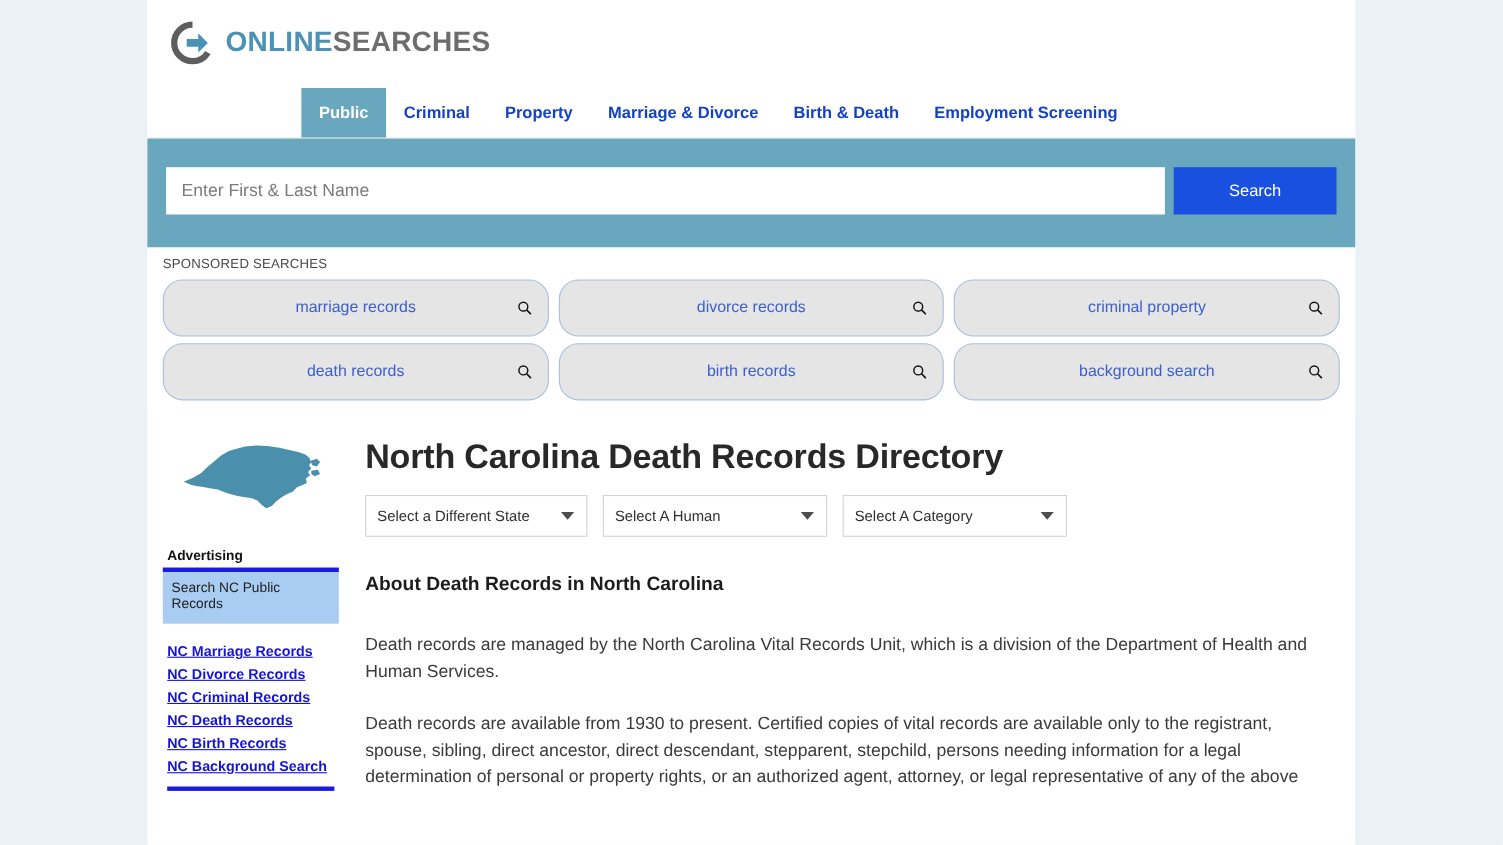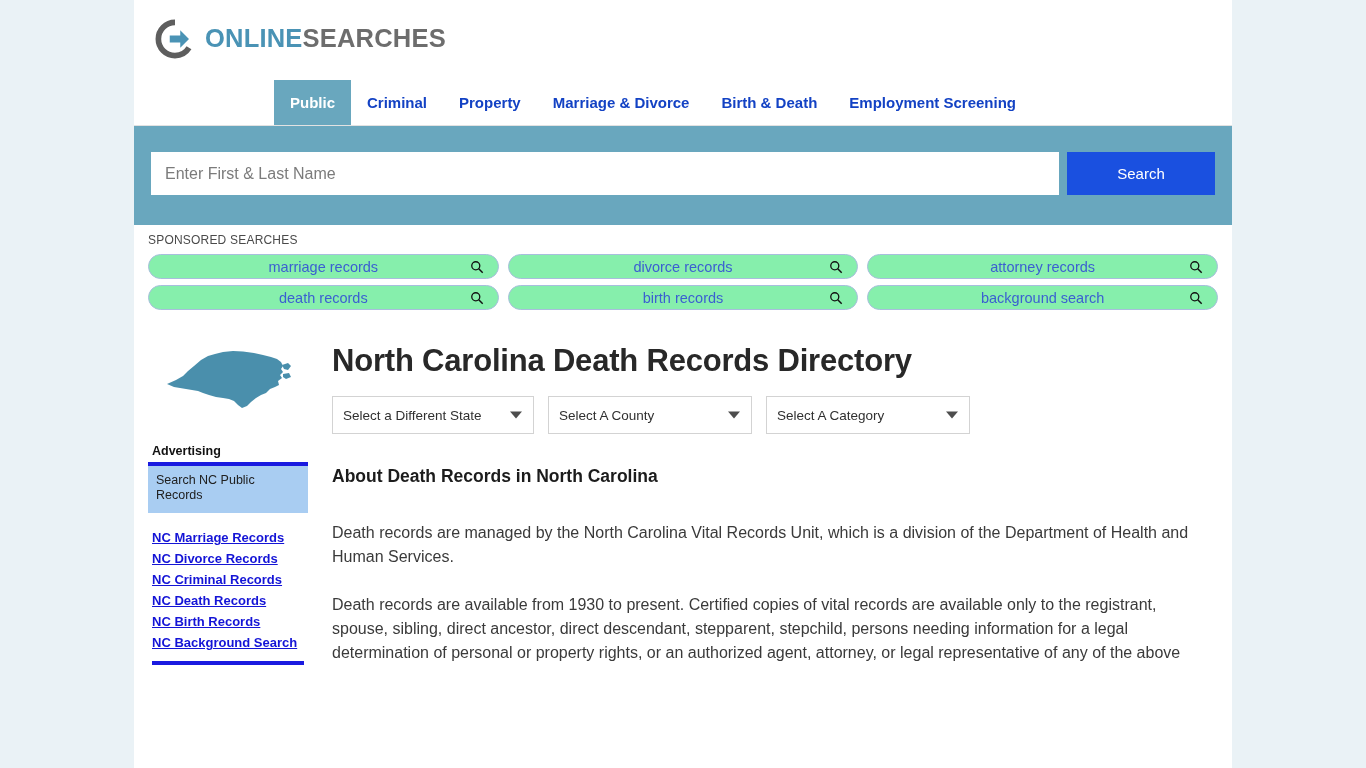--- a/index.html
+++ b/index.html
@@ -115,27 +115,27 @@
     letter-spacing: .2px;
     margin-bottom: 7px;
   }
   .chip-grid {
     display: grid;
     grid-template-columns: repeat(3, 1fr);
     gap: 6px 9px;
   }
   .chip {
     position: relative;
-    height: 25px;
+    height: 52px;
     border: 1px solid #a8bedd;
     border-radius: 18px;
     display: flex;
     align-items: center;
     justify-content: center;
-    background: #86efac;
+    background: #e5e5e5;
     cursor: pointer;
   }
   .chip-text {
     font-size: 14.5px;
     color: #3b5fd1;
   }
   .chip-icon {
     position: absolute;
     right: 14px; top: 50%;
     transform: translateY(-50%);
@@ -297,21 +297,21 @@
 
       <div class="chip">
         <span class="chip-text">divorce records</span>
         <svg class="chip-icon" viewBox="0 0 16 16">
             <circle cx="6.6" cy="6.6" r="4.6" fill="none" stroke="#111" stroke-width="1.5"></circle>
             <line x1="10" y1="10" x2="14.5" y2="14.5" stroke="#111" stroke-width="1.7"></line>
           </svg>
       </div>
 
       <div class="chip">
-        <span class="chip-text">attorney records</span>
+        <span class="chip-text">criminal property</span>
         <svg class="chip-icon" viewBox="0 0 16 16">
             <circle cx="6.6" cy="6.6" r="4.6" fill="none" stroke="#111" stroke-width="1.5"></circle>
             <line x1="10" y1="10" x2="14.5" y2="14.5" stroke="#111" stroke-width="1.7"></line>
           </svg>
       </div>
 
       <div class="chip">
         <span class="chip-text">death records</span>
         <svg class="chip-icon" viewBox="0 0 16 16">
             <circle cx="6.6" cy="6.6" r="4.6" fill="none" stroke="#111" stroke-width="1.5"></circle>
@@ -367,21 +367,21 @@
 
     <div class="content">
       <h1 class="page-title">North Carolina Death Records Directory</h1>
 
       <div class="select-row">
         <div id="sel-state" class="fake-select">
           <span>Select a Different State</span>
           <span class="caret"></span>
         </div>
         <div id="sel-county" class="fake-select">
-          <span>Select A County</span>
+          <span>Select A Human</span>
           <span class="caret"></span>
         </div>
         <div id="sel-category" class="fake-select">
           <span>Select A Category</span>
           <span class="caret"></span>
         </div>
       </div>
 
       <h2 class="section-head">About Death Records in North Carolina</h2>
       <p class="para">Death records are managed by the North Carolina Vital Records Unit, which is a division of the Department of Health and Human Services.</p>

